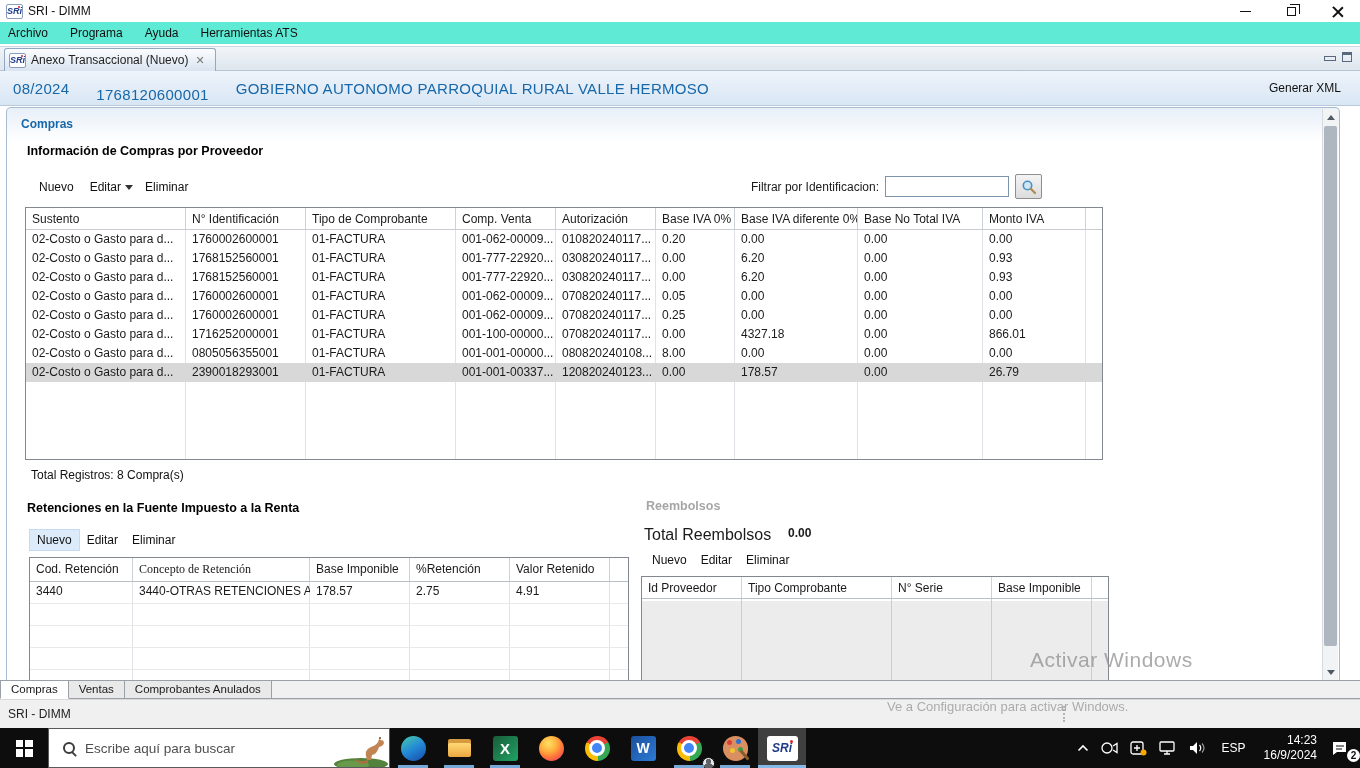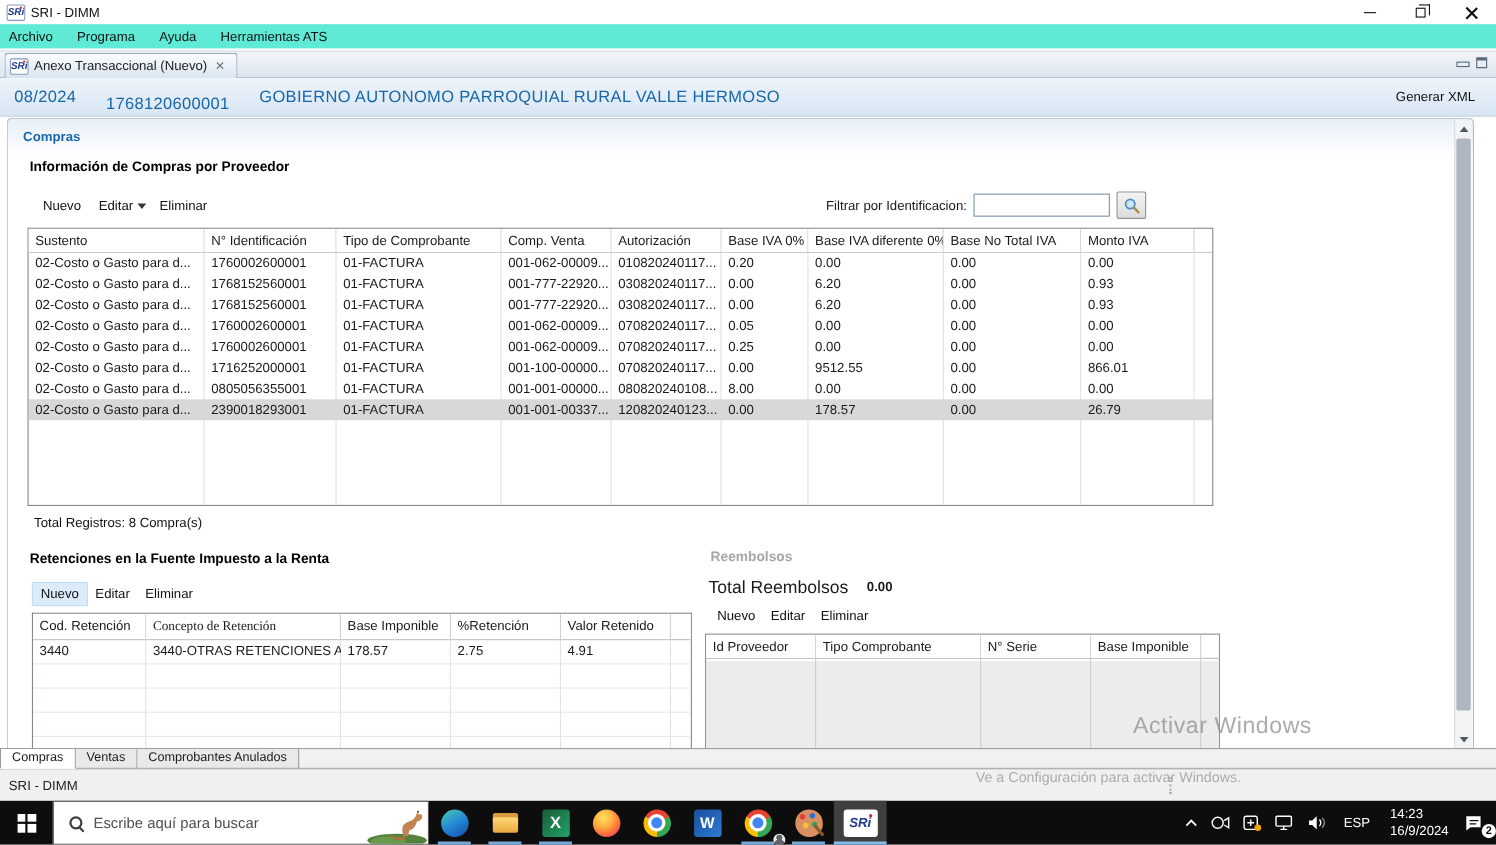--- a/index.html
+++ b/index.html
@@ -147,21 +147,21 @@
   .badge-profile { position:absolute; right:-3px; bottom:-2px; width:13px; height:13px; border-radius:50%; background:radial-gradient(circle at 50% 32%, #5f6368 0 2.5px, rgba(0,0,0,0) 3px), radial-gradient(circle at 50% 95%, #5f6368 0 5px, rgba(0,0,0,0) 5.5px), #e8eaed; border:1px solid #0d0d0d; }
   .ic-paint { border-radius:50% 50% 48% 52%; background:#d98f60; }
   .ic-paint::before { content:""; position:absolute; left:4px; top:4px; width:5px; height:5px; border-radius:50%; background:#e23b3b; box-shadow:9px -1px 0 #2f6fd0, 3px 8px 0 #f2c232, 11px 7px 0 #3f9c48; }
   .ic-paint::after { content:""; position:absolute; right:2px; bottom:0px; width:3px; height:12px; background:#8a5a2b; transform:rotate(-40deg); border-radius:1px; }
   .ic-sri { width:31px; height:25px; background:#fff; border-radius:3px; display:flex; align-items:center; justify-content:center; color:#1f3c88; font-weight:bold; font-style:italic; font-size:12px; position:relative; }
   .ic-sri::after { content:""; position:absolute; right:5px; top:4px; width:3px; height:3px; background:#d22; border-radius:50%; }
 
   .tray { margin-left:auto; display:flex; align-items:center; color:#fff; }
   .tray-item { display:flex; align-items:center; justify-content:center; height:40px; padding:0 6px; cursor:pointer; position:relative; }
   .lang { font-size:12px; padding:0 10px; }
-  .clock { font-size:12px; text-align:left; line-height:1.25; padding:0 8px; }
+  .clock { font-size:12px; text-align:right; line-height:1.25; padding:0 8px; }
   .notif-badge { position:absolute; right:0px; bottom:6px; width:13px; height:13px; border-radius:50%; background:#fff; color:#0d0d0d; font-size:10px; font-weight:bold; display:flex; align-items:center; justify-content:center; }
 </style>
 </head>
 <body>
 
 <div id="screen">
 
   <div class="titlebar">
     <span class="sri-mini">SRi</span>
     <span class="title-text">SRI - DIMM</span>
@@ -305,21 +305,21 @@
             <div class="td" style="width: 125px;">0.00</div>
             <div class="td" style="width: 103px;">0.00</div>
           </div>
           <div class="tr">
             <div class="td" style="width: 160px;">02-Costo o Gasto para d...</div>
             <div class="td" style="width: 120px;">1716252000001</div>
             <div class="td" style="width: 150px;">01-FACTURA</div>
             <div class="td" style="width: 100px;">001-100-00000...</div>
             <div class="td" style="width: 100px;">070820240117...</div>
             <div class="td" style="width: 79px;">0.00</div>
-            <div class="td" style="width: 123px;">9512.55</div>
+            <div class="td" style="width: 123px;">4327.18</div>
             <div class="td" style="width: 125px;">0.00</div>
             <div class="td" style="width: 103px;">866.01</div>
           </div>
           <div class="tr">
             <div class="td" style="width: 160px;">02-Costo o Gasto para d...</div>
             <div class="td" style="width: 120px;">0805056355001</div>
             <div class="td" style="width: 150px;">01-FACTURA</div>
             <div class="td" style="width: 100px;">001-001-00000...</div>
             <div class="td" style="width: 100px;">080820240108...</div>
             <div class="td" style="width: 79px;">8.00</div>

